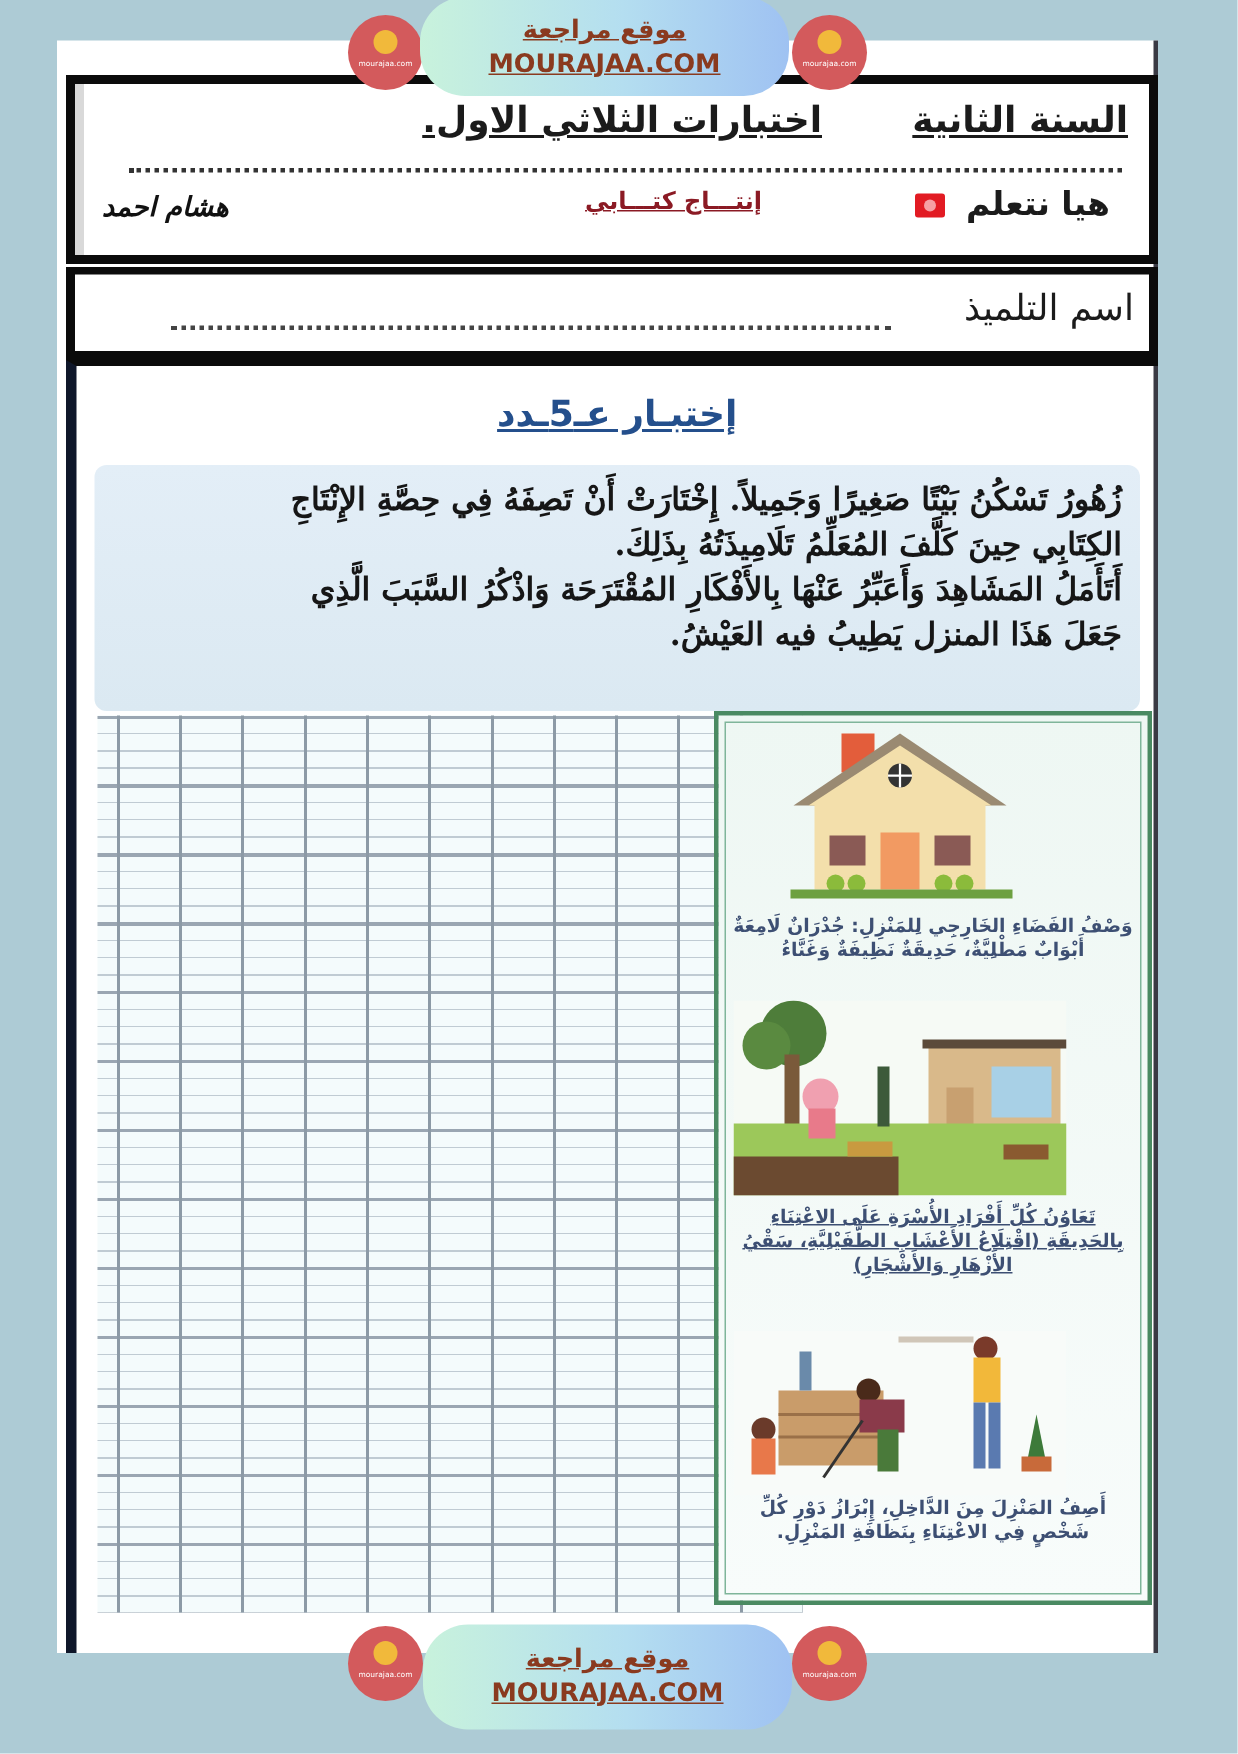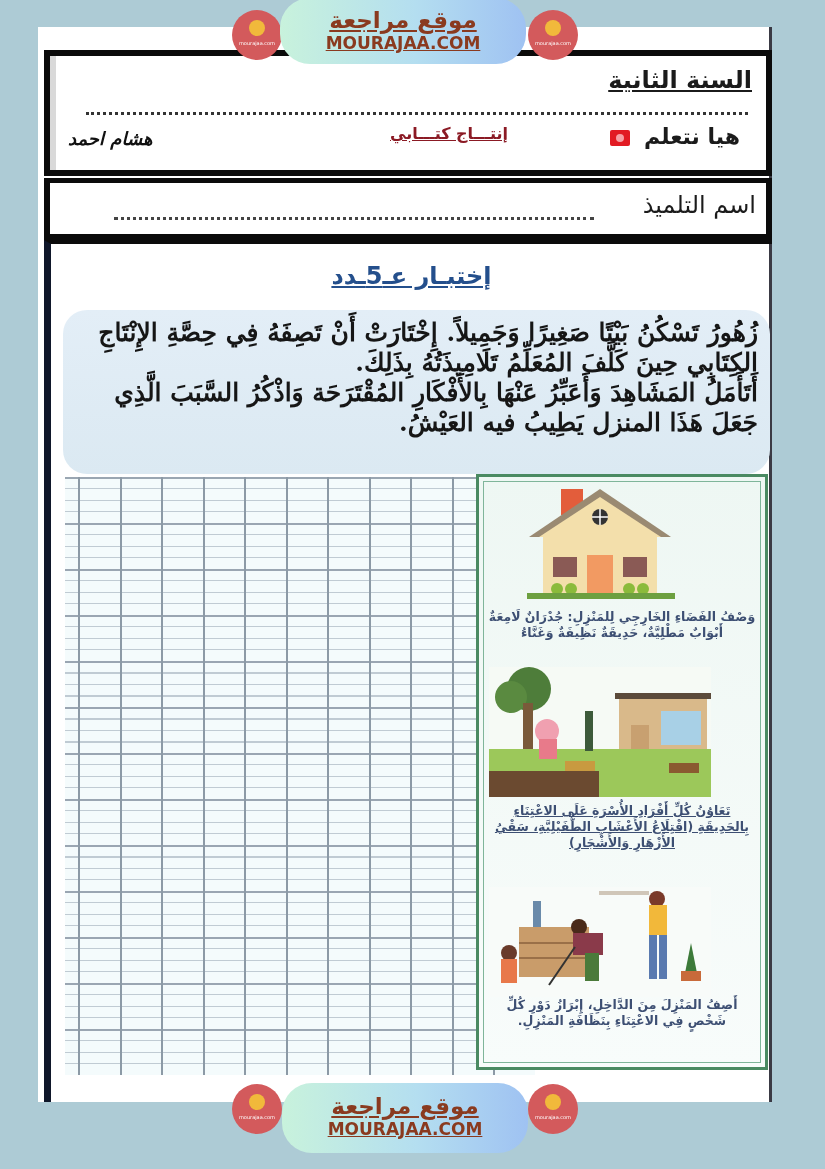--- a/index.html
+++ b/index.html
@@ -66,24 +66,24 @@
   
   .main {
     position:absolute; left:6px; top:213px; width:728px; height:862px;
     border-left:7px solid #0f172a; border-top:4px solid #0b0b0b; box-sizing:border-box;
   }
   .test-title {
     position:absolute; left:0; right:0; top:18px; text-align:center; direction:rtl;
     font-size:24px; font-weight:bold; color:#244f8c; text-decoration:underline;
   }
   .prompt {
-    position:absolute; left:12px; right:2px; top:66px; height:164px;
+    position:absolute; left:12px; right:12px; top:66px; height:164px;
     background:linear-gradient(180deg,#e3eef7 0%, #dbe9f2 100%);
-    border-radius:24px; direction:rtl; padding:8px 12px; box-sizing:border-box;
-    font-family:"DejaVu Serif", serif; font-size:25px; line-height:30px; font-weight:bold; color:#161616;
+    border-radius:8px; direction:rtl; padding:8px 12px; box-sizing:border-box;
+    font-family:"DejaVu Serif", serif; font-size:21px; line-height:30px; font-weight:bold; color:#161616;
   }
   .prompt p { margin:0; }
   
   .grid {
     position:absolute; left:14px; top:233px; width:470px; height:598px;
     background-color:#f4fbfc;
     background-image:
       repeating-linear-gradient(90deg, transparent 0 13px, #8c9aa6 13px 15px, transparent 15px 41.5px),
       repeating-linear-gradient(180deg, #9aa6b2 0 2px, transparent 2px 11.5px, #c0cbd3 11.5px 12.5px, transparent 12.5px 23px, #c0cbd3 23px 24px, transparent 24px 34.5px, #c0cbd3 34.5px 35.5px, transparent 35.5px 46px);
   }
@@ -98,38 +98,39 @@
   .caption {
     position:absolute; left:8px; right:8px; text-align:center; direction:rtl;
     font-size:12.5px; line-height:16px; color:#3d4f73; font-weight:bold;
   }
   
   .wm-pill {
     position:absolute; width:246px; height:66px; border-radius:30px;
     background:linear-gradient(90deg,#c8f2dc 0%,#b4def0 55%,#9fc2f2 100%);
     text-align:center; box-sizing:border-box; padding-top:8px;
   }
-  .wm-pill .ar { font-size:23px; font-weight:bold; color:#8a3a1f; text-decoration:underline; line-height:22px; direction:rtl; }
+  .wm-pill .ar { font-size:17px; font-weight:bold; color:#8a3a1f; text-decoration:underline; line-height:22px; direction:rtl; }
   .wm-pill .en { font-size:17px; font-weight:bold; color:#8a3a1f; text-decoration:underline; line-height:24px; font-family:"DejaVu Sans", sans-serif; }
   .wm-circle {
     position:absolute; width:50px; height:50px; border-radius:50%; background:#d35a5c;
   }
   .wm-circle .dot {
     position:absolute; left:17px; top:10px; width:16px; height:16px; border-radius:50%; background:#f1b93b;
   }
   .wm-circle .tiny { position:absolute; left:0; right:0; top:30px; font-size:5px; color:#fff; text-align:center; line-height:6px; }
 </style>
 </head>
 <body>
 
 <div class="page">
 
   <div class="hdr">
     <div class="row1">
       <span class="year">السنة الثانية</span>
+      <span class="exam-title">اختبارات الثلاثي الاول.</span>
     </div>
     <div class="dots"></div>
     <div class="row2">
       <span class="subject-left">
         <span>هيا نتعلم</span>
         <span class="flag"></span>
       </span>
       <span class="activity">إنتـــاج كتـــابي</span>
       <span class="author">هشام احمد</span>
     </div>

